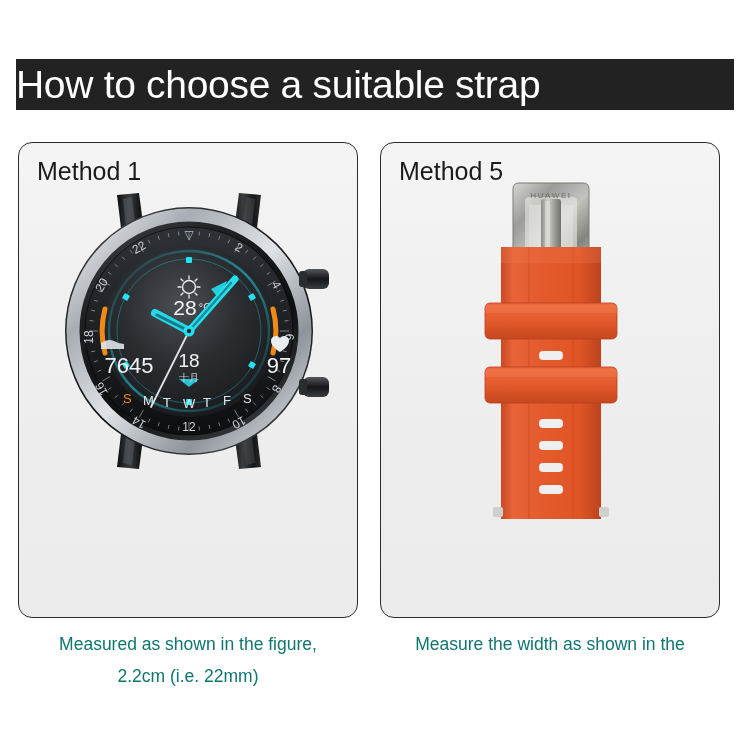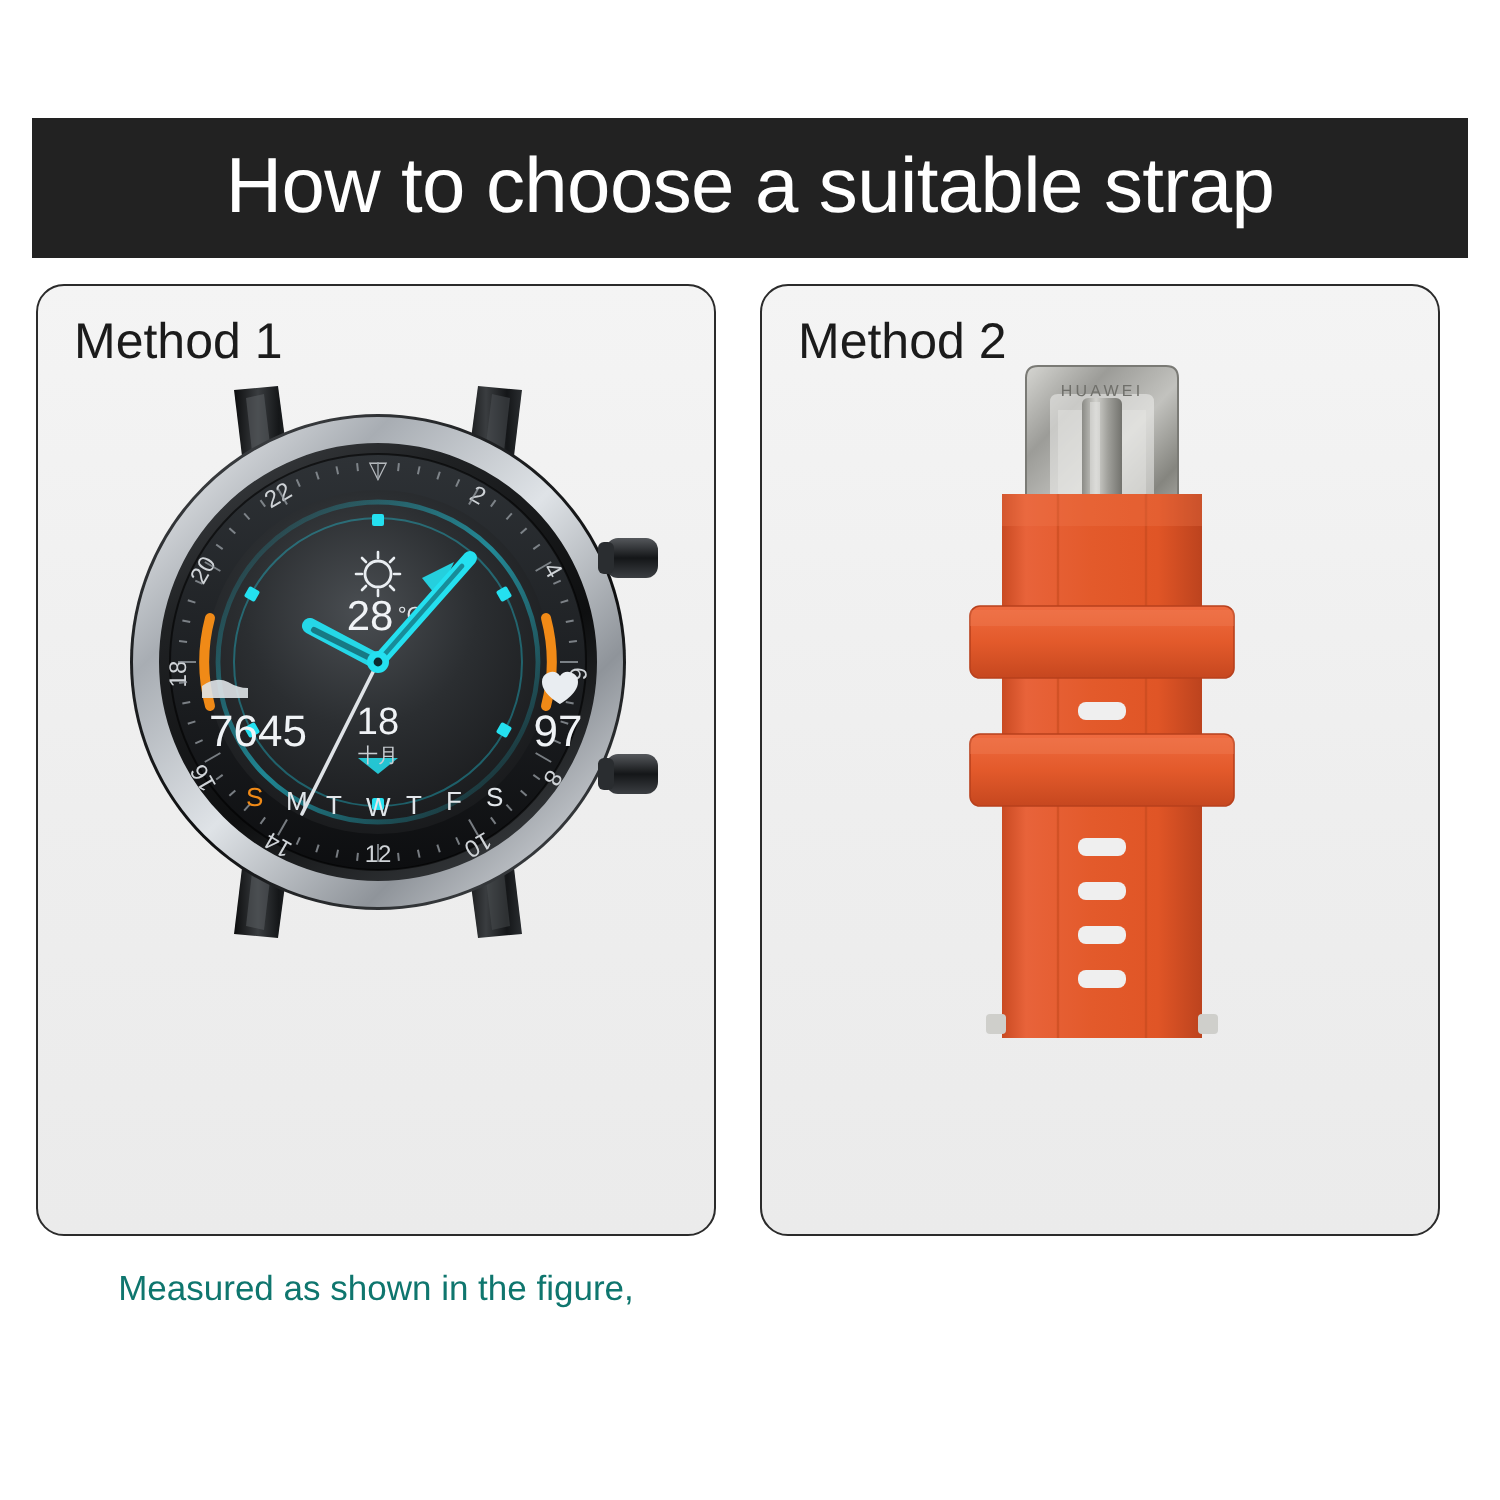--- a/index.html
+++ b/index.html
@@ -12,23 +12,23 @@
   #root {
     position: relative;
     width: 750px; height: 750px;
     background: #ffffff;
   }
 
   
   .banner {
     position: absolute;
     left: 16px; top: 59px;
-    width: 718px; height: 70px;
+    width: 718px; height: 51px;
     background: #222222;
-    display: flex; align-items: center; justify-content: center;
+    display: flex; align-items: center; justify-content: flex-start;
   }
   .banner-title {
     color: #ffffff;
     font-size: 39px;
     font-weight: 400;
     letter-spacing: -0.3px;
     white-space: nowrap;
     font-family: "Liberation Sans", sans-serif;
   }
 
@@ -305,21 +305,21 @@
         <rect x="264" y="78" width="26" height="20" rx="6" fill="url(#crownG)"></rect>
         <rect x="264" y="186" width="26" height="20" rx="6" fill="url(#crownG)"></rect>
         <rect x="260" y="80" width="8" height="16" rx="3" fill="#2a2d30"></rect>
         <rect x="260" y="188" width="8" height="16" rx="3" fill="#2a2d30"></rect>
       </g>
     </svg>
 
   </div>
 
   <div class="panel" id="panel-2">
-    <div class="panel-label">Method 2</div>
+    <div class="panel-label">Method 5</div>
 
     <svg id="strap" viewBox="0 0 200 348">
       <defs>
         <linearGradient id="strapG" x1="0" y1="0" x2="1" y2="0">
           <stop offset="0%" stop-color="#c94a22"></stop>
           <stop offset="12%" stop-color="#e8633a"></stop>
           <stop offset="45%" stop-color="#e35a2b"></stop>
           <stop offset="78%" stop-color="#e05526"></stop>
           <stop offset="100%" stop-color="#bc431e"></stop>
         </linearGradient>
@@ -384,17 +384,19 @@
       <g>
         <rect x="42" y="326" width="10" height="10" rx="2" fill="#cfcfcb"></rect>
         <rect x="148" y="326" width="10" height="10" rx="2" fill="#cfcfcb"></rect>
       </g>
     </svg>
 
   </div>
 
   <div class="caption" id="caption-1">
     <span class="caption-line">Measured as shown in the figure,</span>
+    <span class="caption-line">2.2cm (i.e. 22mm)</span>
   </div>
   <div class="caption" id="caption-2">
+    <span class="caption-line">Measure the width as shown in the</span>
   </div>
 
 </div>
 
 </body></html>

